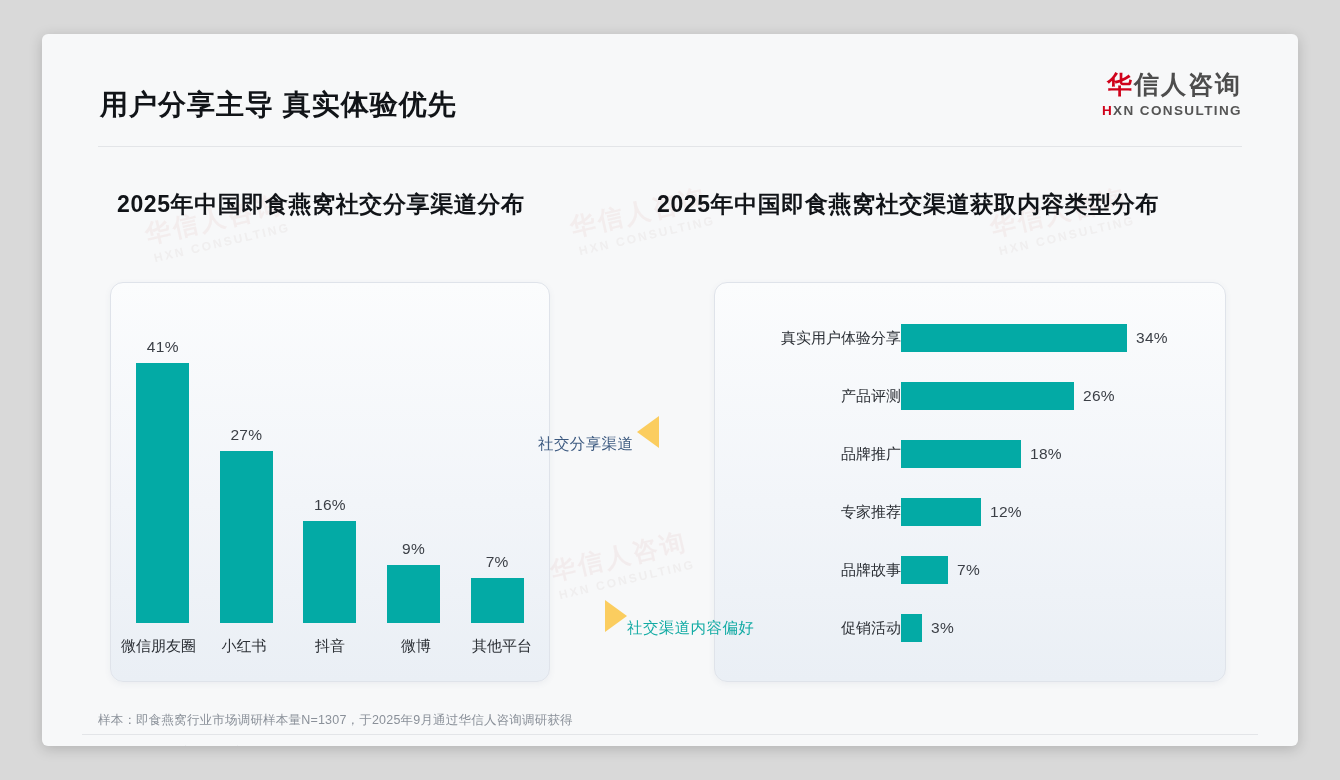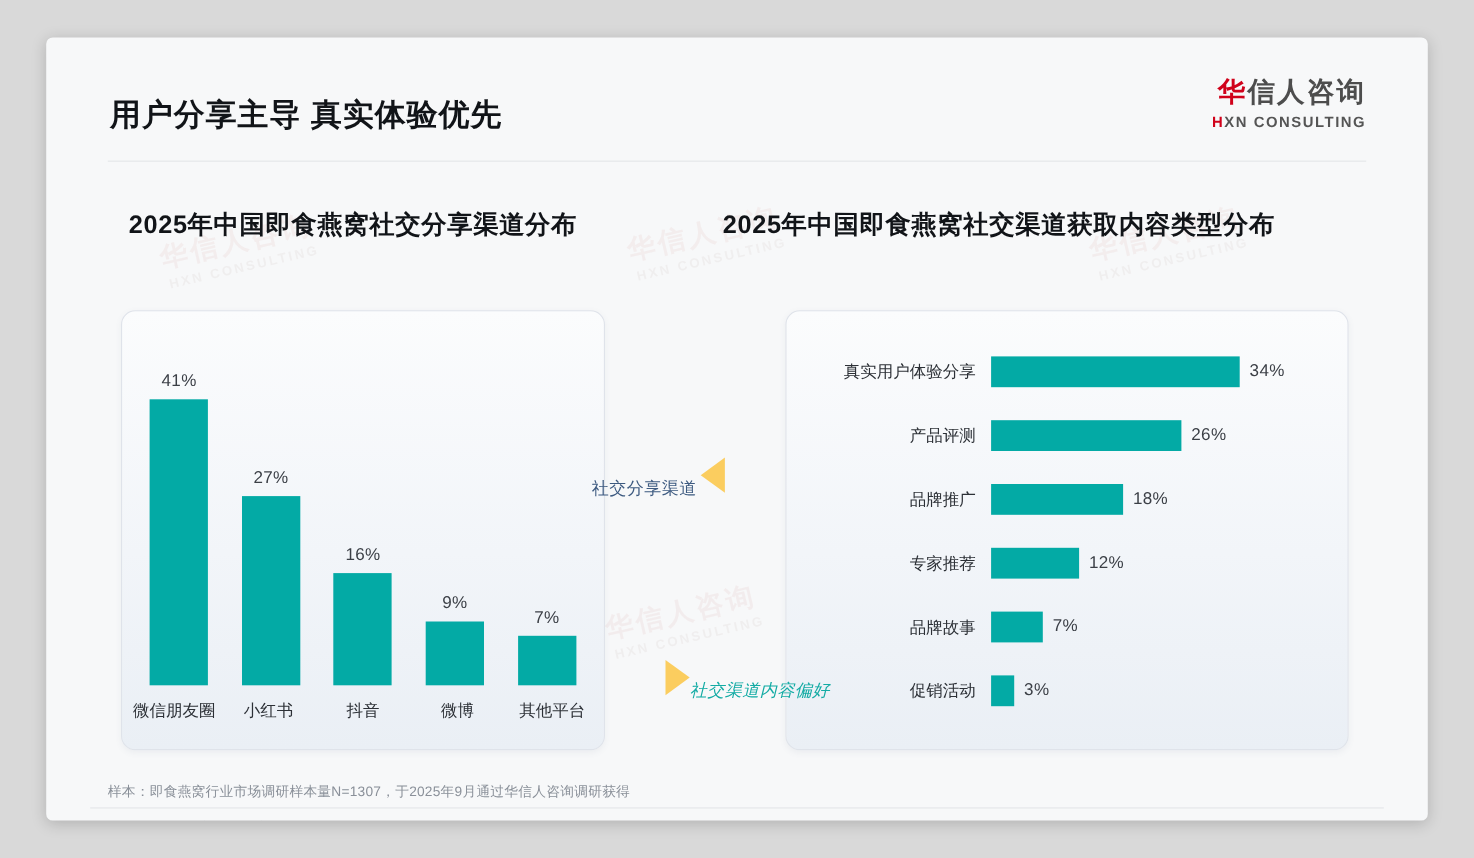--- a/index.html
+++ b/index.html
@@ -201,21 +201,20 @@
     justify-content: space-around;
     z-index: 3;
   }
   .hrow {
     display: flex;
     align-items: center;
     height: 30px;
   }
   .hlabel {
     width: 186px;
-    padding-right: 14px;
     text-align: right;
     font-size: 15px;
     color: #2c3036;
     white-space: nowrap;
     flex: none;
   }
   .hbar {
     height: 28px;
     background: #03aaa5;
     flex: none;
@@ -261,21 +260,21 @@
     border-top: 16px solid transparent;
     border-bottom: 16px solid transparent;
     border-left: 22px solid #fbcd5f;
     margin-bottom: 24px;
   }
   .mid-label {
     font-size: 15.5px;
     letter-spacing: 0.4px;
   }
   .mid-label.blue { color: #3d5a80; }
-  .mid-label.teal { color: #13aba4; font-style: italic; }
+  .mid-label.teal { color: #13aba4; }
 
   
   .footnote {
     position: absolute;
     left: 56px;
     top: 678px;
     font-size: 12.5px;
     color: #8a9099;
     letter-spacing: 0.2px;
     white-space: nowrap;

